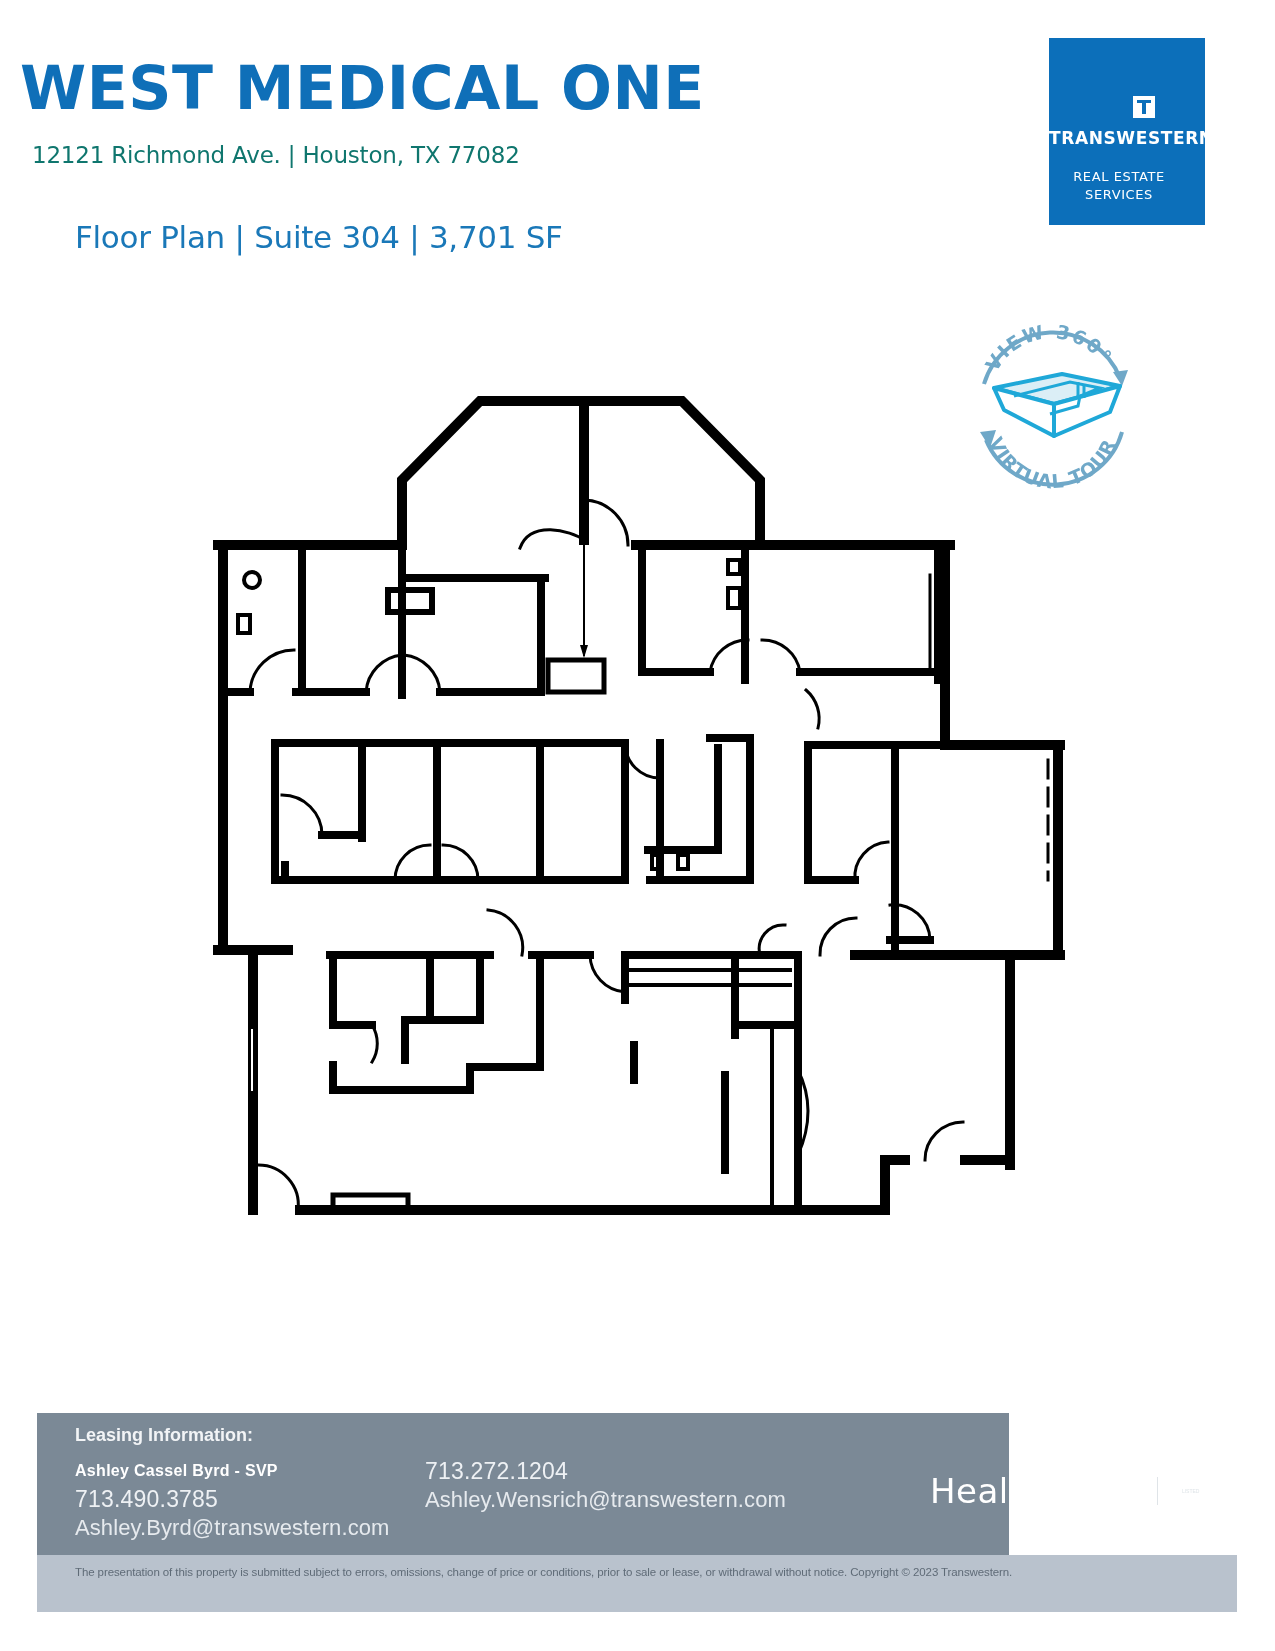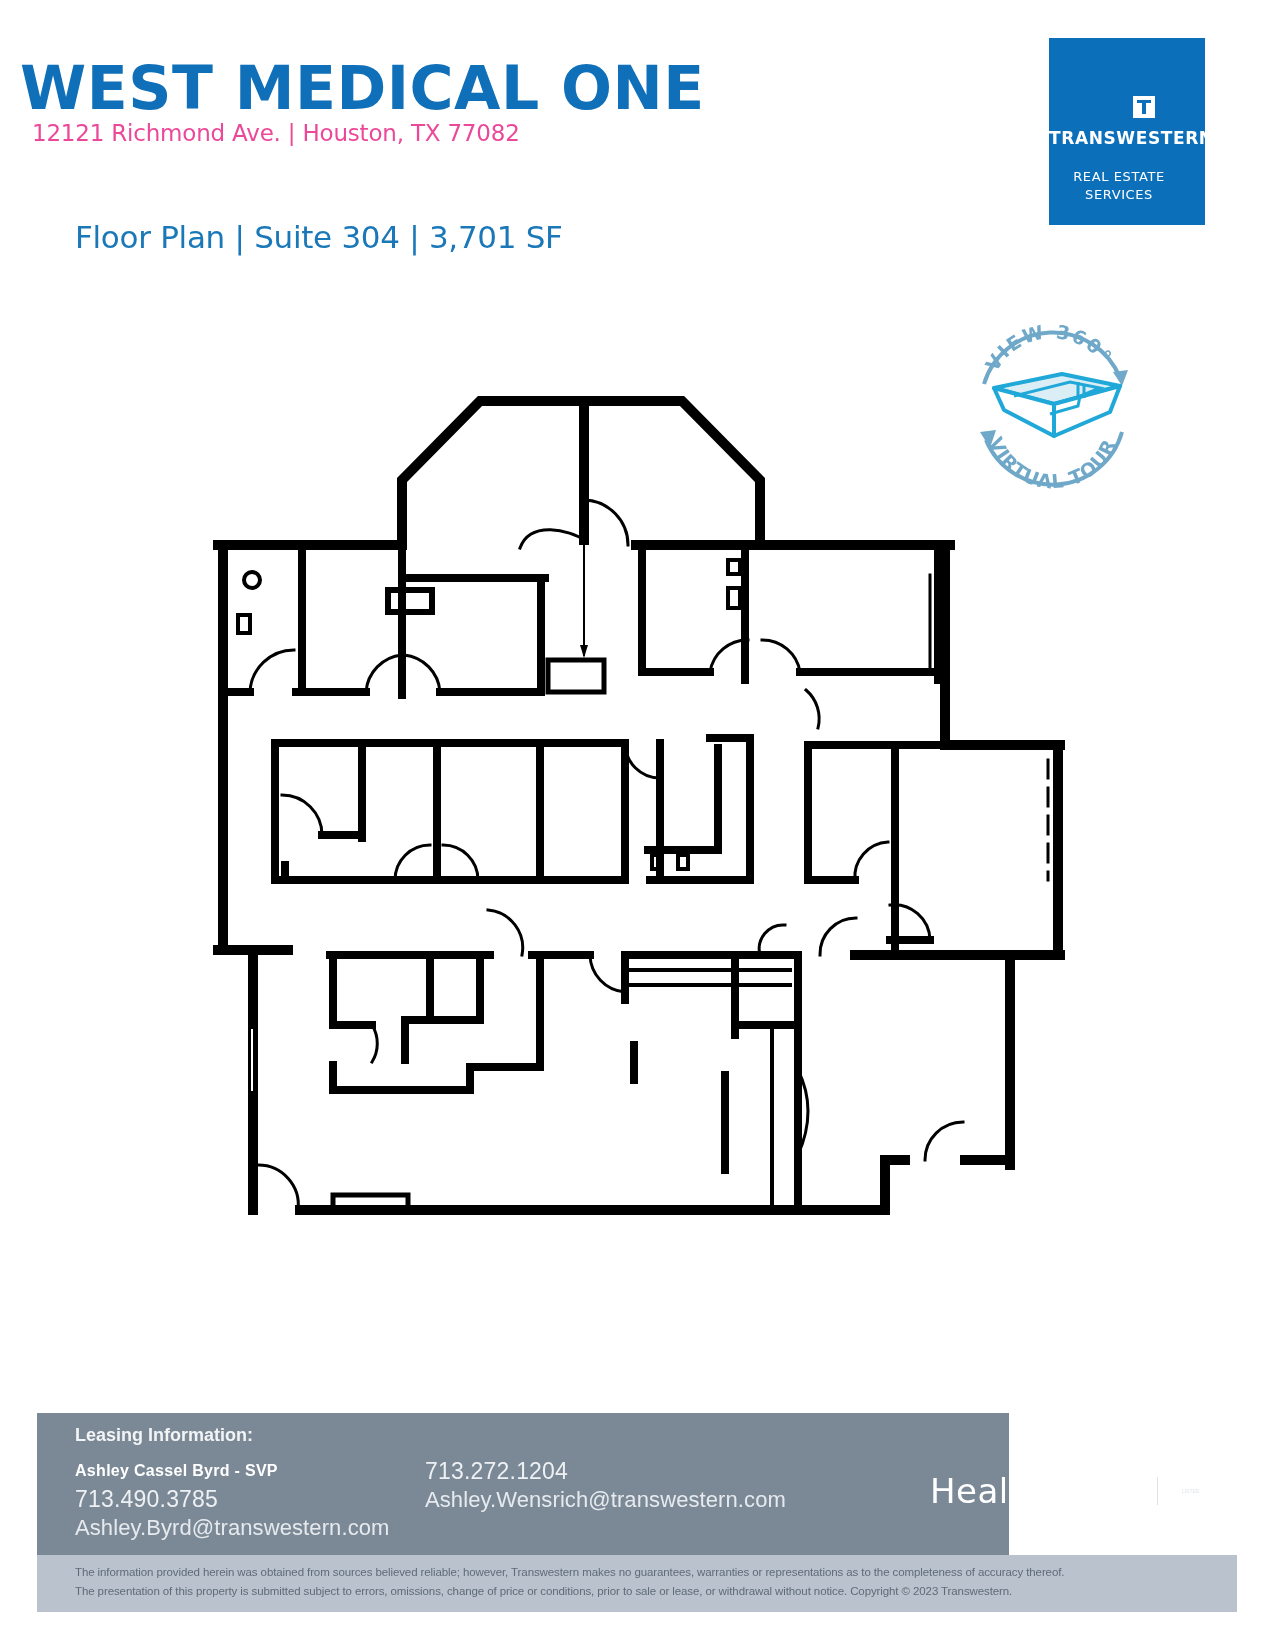--- a/index.html
+++ b/index.html
@@ -5,23 +5,23 @@
     * { box-sizing: border-box; margin: 0; padding: 0; }
     html, body { width: 1275px; height: 1651px; background: #ffffff; overflow: hidden; }
     body { position: relative; font-family: "Liberation Sans", "DejaVu Sans", sans-serif; }
 
     .title {
       position: absolute; left: 20px; top: 58px;
       font-family: "DejaVu Sans", sans-serif; font-weight: bold;
       font-size: 60px; letter-spacing: 0.5px; color: #0f6fb8; line-height: 1;
     }
     .address {
-      position: absolute; left: 32px; top: 120px;
+      position: absolute; left: 32px; top: 142px;
       font-family: "DejaVu Sans", sans-serif;
-      font-size: 23px; color: #ec4899; letter-spacing: -0.2px;
+      font-size: 23px; color: #0f766e; letter-spacing: -0.2px;
     }
     .subtitle {
       position: absolute; left: 75px; top: 219px;
       font-family: "DejaVu Sans", sans-serif;
       font-size: 31px; color: #1a78b8; letter-spacing: -0.3px;
     }
 
     .logo-box {
       position: absolute; left: 1049px; top: 38px; width: 156px; height: 187px;
       background: #0c6fba; color: #ffffff; text-align: center;
@@ -268,15 +268,14 @@
     <span class="hp-sep"></span>
     <span class="hp-ticker">
       <div>DOC</div>
       <div class="mid">LISTED</div>
       <div>NYSE</div>
     </span>
   </div>
 </div>
 
 <div class="disclaimer">
-  <div>The information provided herein was obtained from sources believed reliable; however, Transwestern makes no guarantees, warranties or representations as to the completeness of accuracy thereof.</div>
   <div>The presentation of this property is submitted subject to errors, omissions, change of price or conditions, prior to sale or lease, or withdrawal without notice. Copyright © 2023 Transwestern.</div>
 </div>
 
 </body></html>

